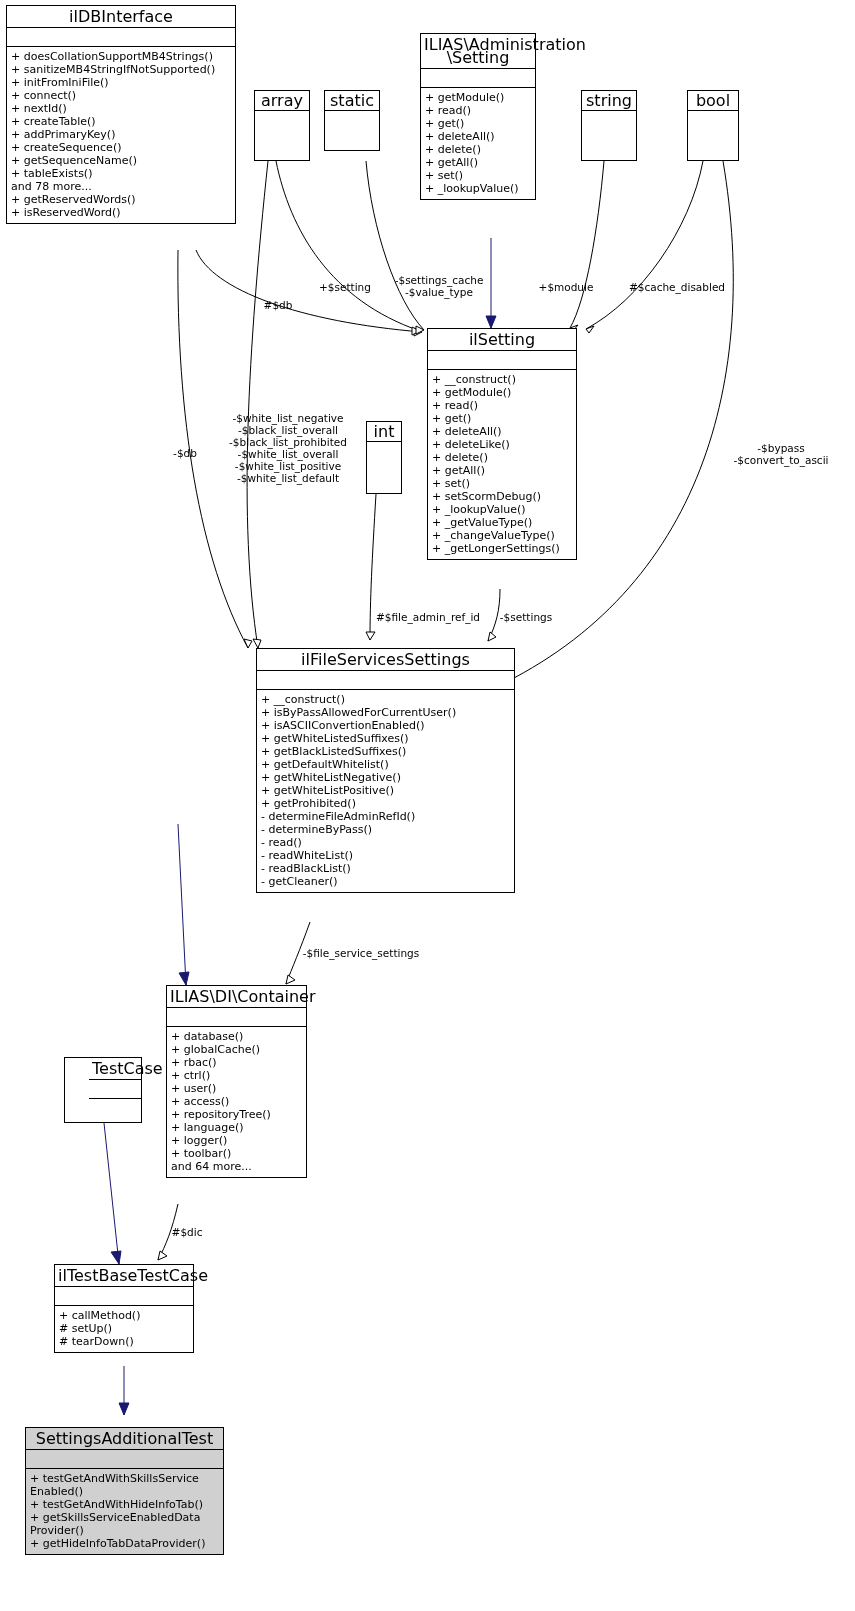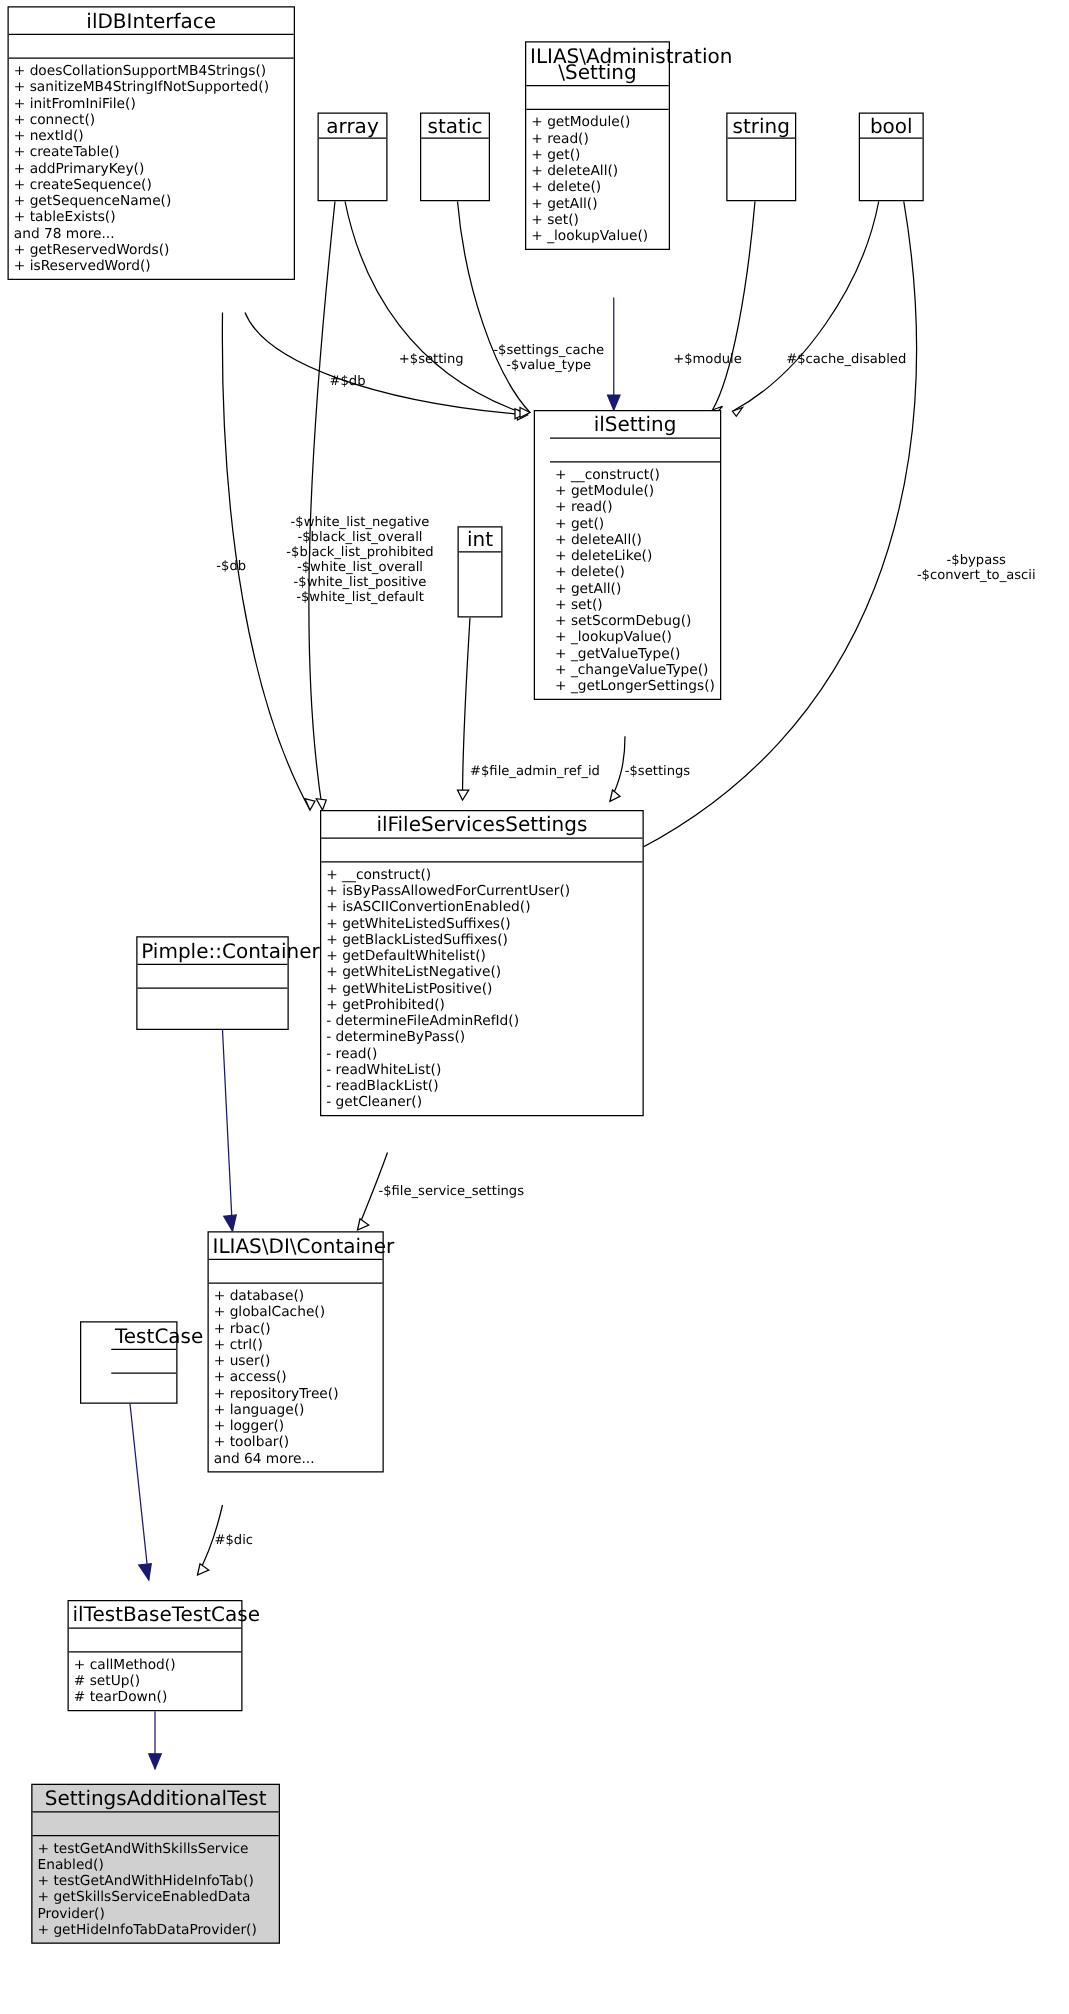--- a/index.html
+++ b/index.html
@@ -176,21 +176,21 @@
 + set()
 + _lookupValue()</div>
   </div>
 
   <div class="plain-box" style="left:254px; top:90px; width:56px; height:71px;">
     <div class="uml-title">array</div>
     <div class="uml-sep"></div>
     <div class="body"></div>
   </div>
 
-  <div class="plain-box" style="left:336px; top:90px; width:56px; height:71px;">
+  <div class="plain-box" style="left:324px; top:90px; width:56px; height:61px;">
     <div class="uml-title">static</div>
     <div class="uml-sep"></div>
     <div class="body"></div>
   </div>
 
   <div class="plain-box" style="left:581px; top:90px; width:56px; height:71px;">
     <div class="uml-title">string</div>
     <div class="uml-sep"></div>
     <div class="body"></div>
   </div>
@@ -200,21 +200,21 @@
     <div class="uml-sep"></div>
     <div class="body"></div>
   </div>
 
   <div class="plain-box" style="left:366px; top:421px; width:36px; height:73px;">
     <div class="uml-title">int</div>
     <div class="uml-sep"></div>
     <div class="body"></div>
   </div>
 
-  <div class="uml-box" style="left:427px; top:328px; width:150px;padding-left:12px;">
+  <div class="uml-box" style="left:427px; top:328px; width:150px;">
     <div class="uml-title">ilSetting</div>
     <div class="uml-sep"></div>
     <div class="uml-attrs"></div>
     <div class="uml-sep"></div>
     <div class="uml-ops">+ __construct()
 + getModule()
 + read()
 + get()
 + deleteAll()
 + deleteLike()
@@ -243,27 +243,20 @@
 + getWhiteListPositive()
 + getProhibited()
 - determineFileAdminRefId()
 - determineByPass()
 - read()
 - readWhiteList()
 - readBlackList()
 - getCleaner()</div>
   </div>
 
-  <div class="uml-box" style="left:109px; top:749px; width:122px; height:75px;">
-    <div class="uml-title">Pimple::Container</div>
-    <div class="uml-sep"></div>
-    <div class="uml-attrs"></div>
-    <div class="uml-sep"></div>
-    <div class="uml-ops"></div>
-  </div>
 
   <div class="uml-box" style="left:166px; top:985px; width:141px;">
     <div class="uml-title">ILIAS\DI\Container</div>
     <div class="uml-sep"></div>
     <div class="uml-attrs"></div>
     <div class="uml-sep"></div>
     <div class="uml-ops">+ database()
 + globalCache()
 + rbac()
 + ctrl()
@@ -277,21 +270,21 @@
   </div>
 
   <div class="uml-box" style="left:64px; top:1057px; width:78px; height:66px;padding-left:24px;">
     <div class="uml-title">TestCase</div>
     <div class="uml-sep"></div>
     <div class="uml-attrs"></div>
     <div class="uml-sep"></div>
     <div class="uml-ops"></div>
   </div>
 
-  <div class="uml-box" style="left:54px; top:1264px; width:140px;margin-top:16px;">
+  <div class="uml-box" style="left:54px; top:1264px; width:140px;">
     <div class="uml-title">ilTestBaseTestCase</div>
     <div class="uml-sep"></div>
     <div class="uml-attrs"></div>
     <div class="uml-sep"></div>
     <div class="uml-ops">+ callMethod()
 # setUp()
 # tearDown()</div>
   </div>
 
   <div class="uml-box filled" style="left:25px; top:1415px; width:199px;">

